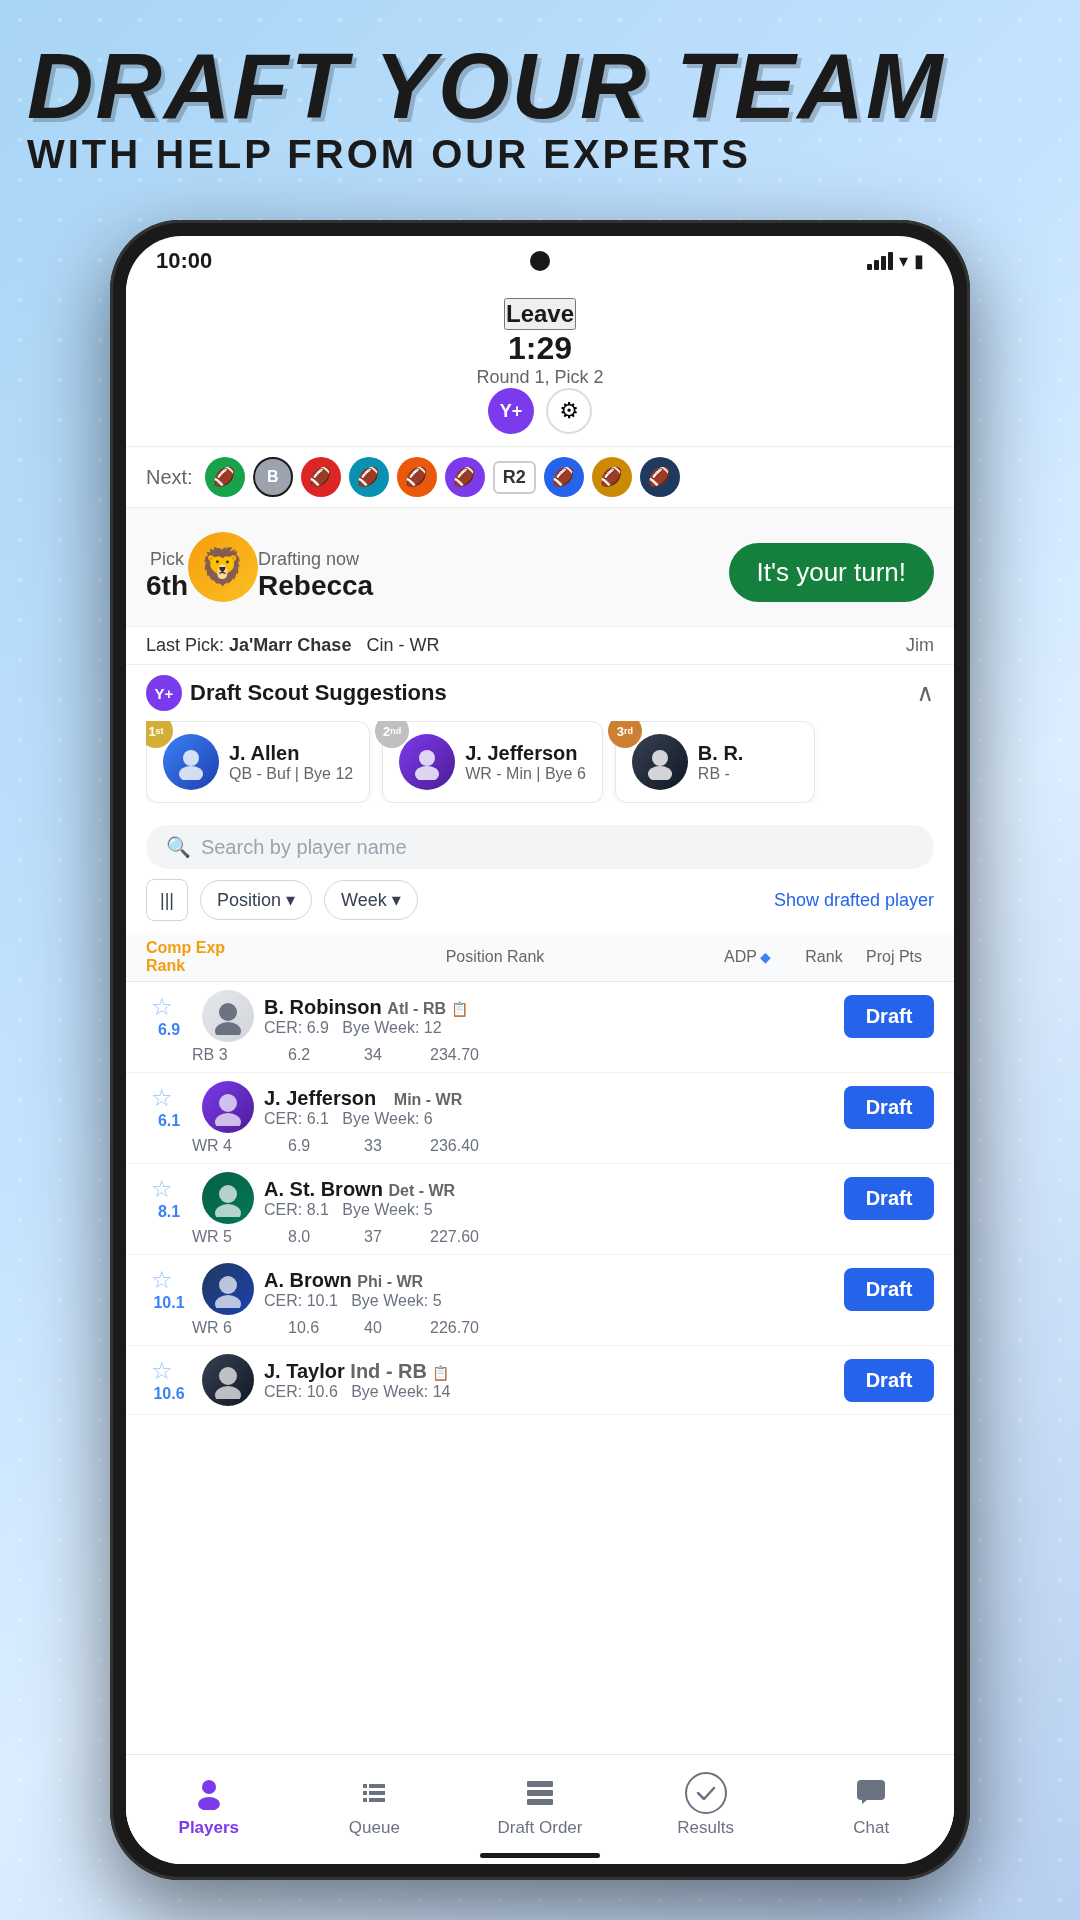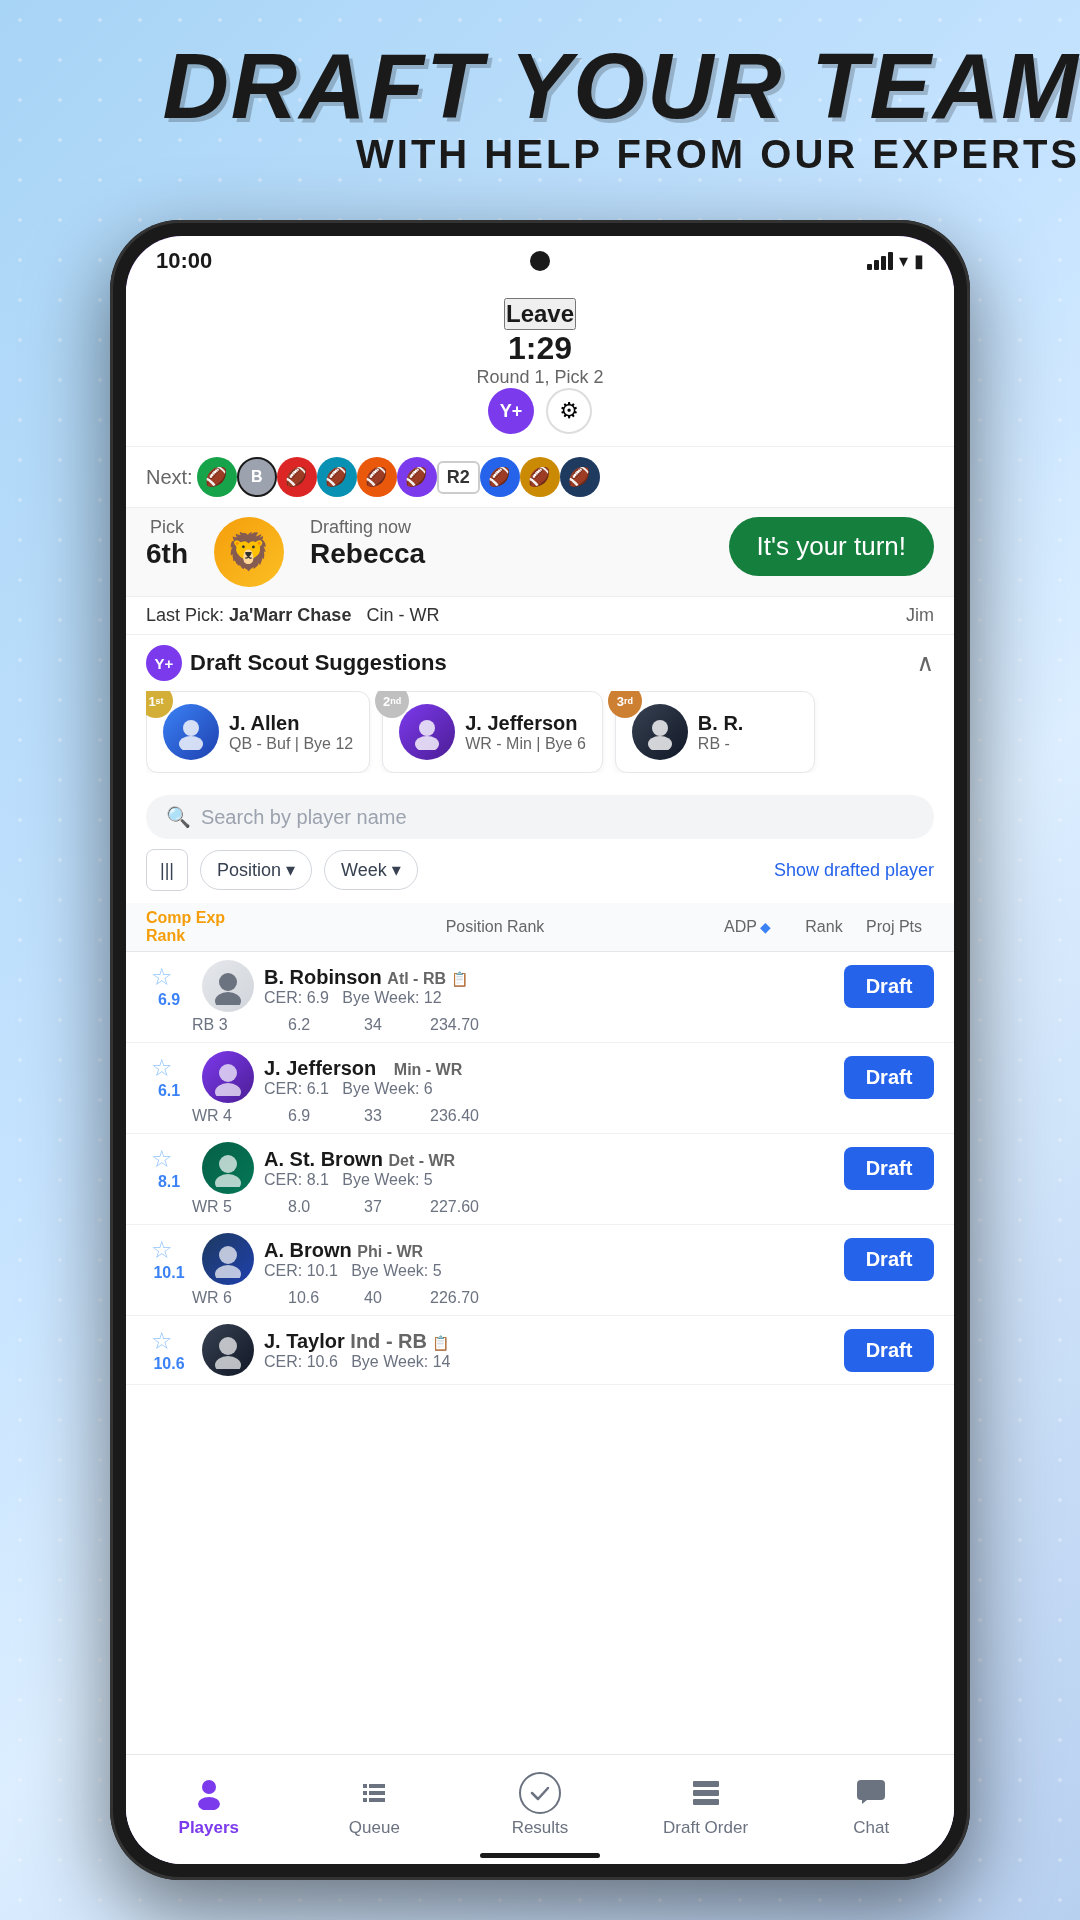--- a/index.html
+++ b/index.html
@@ -19,21 +19,21 @@
       background-image: radial-gradient(circle, rgba(255,255,255,0.3) 2px, transparent 2px);
       background-size: 40px 40px;
       pointer-events: none;
     }
 
     
     .header-section {
       position: absolute;
       top: 40px;
       left: 0; right: 0;
-      text-align: right;
+      text-align: left;
       z-index: 10;
       padding-left: 27px;
     }
     .header-title {
       font-size: 92px;
       font-weight: 900;
       font-style: italic;
       color: #1a1a1a;
       text-shadow: 4px 4px 0px rgba(0,0,0,0.2);
       letter-spacing: 2px;
@@ -186,20 +186,21 @@
       justify-content: center;
       font-size: 22px;
     }
 
     
     .draft-order-row {
       display: flex;
       align-items: center;
       padding: 10px 20px;
       background: #fff;
+      gap: 8px;
       overflow-x: hidden;
     }
     .next-label {
       font-size: 20px;
       color: #666;
       margin-right: 4px;
       white-space: nowrap;
     }
     .helmet {
       width: 44px;
@@ -218,26 +219,26 @@
       padding: 4px 8px;
       font-size: 18px;
       font-weight: 700;
       color: #333;
       flex-shrink: 0;
     }
 
     
     .drafting-section {
       display: flex;
-      align-items: flex-start;
-      padding: 9px 20px;
+      align-items: flex-end;
+      padding: 24px 20px;
       background: #f9f9f9;
       border-top: 1px solid #eee;
       border-bottom: 1px solid #eee;
-      gap: 26px;
+      gap: 0;
     }
     .pick-info {
       text-align: center;
     }
     .pick-label {
       font-size: 18px;
       color: #666;
     }
     .pick-number {
       font-size: 28px;
@@ -979,38 +980,38 @@
               <rect x="10" y="6" width="16" height="4" fill="#6b7280"></rect>
               <rect x="4" y="13" width="4" height="4" fill="#6b7280"></rect>
               <rect x="10" y="13" width="16" height="4" fill="#6b7280"></rect>
               <rect x="4" y="20" width="4" height="4" fill="#6b7280"></rect>
               <rect x="10" y="20" width="16" height="4" fill="#6b7280"></rect>
             </svg>
           </div>
           <span class="nav-label">Queue</span>
         </div>
         <div class="nav-item">
-          <div style="width:42px;height:42px;display:flex;align-items:center;justify-content:center;border:2px solid #6b7280;border-radius:50%;">
-            <svg width="22" height="22" viewBox="0 0 22 22" fill="none">
-              <path d="M3 11 L9 17 L19 6" stroke="#6b7280" stroke-width="2.5" stroke-linecap="round" stroke-linejoin="round"></path>
-            </svg>
-          </div>
-          <span class="nav-label">Results</span>
-        </div>
-        <div class="nav-item">
           <div style="width:42px;height:42px;display:flex;align-items:center;justify-content:center;">
             <svg width="30" height="30" viewBox="0 0 30 30" fill="none">
               <rect x="2" y="3" width="26" height="6" rx="1" fill="#6b7280"></rect>
               <rect x="2" y="12" width="26" height="6" rx="1" fill="#6b7280"></rect>
               <rect x="2" y="21" width="26" height="6" rx="1" fill="#6b7280"></rect>
             </svg>
           </div>
           <span class="nav-label">Draft Order</span>
         </div>
         <div class="nav-item">
+          <div style="width:42px;height:42px;display:flex;align-items:center;justify-content:center;border:2px solid #6b7280;border-radius:50%;">
+            <svg width="22" height="22" viewBox="0 0 22 22" fill="none">
+              <path d="M3 11 L9 17 L19 6" stroke="#6b7280" stroke-width="2.5" stroke-linecap="round" stroke-linejoin="round"></path>
+            </svg>
+          </div>
+          <span class="nav-label">Results</span>
+        </div>
+        <div class="nav-item">
           <div style="width:42px;height:42px;display:flex;align-items:center;justify-content:center;">
             <svg width="34" height="34" viewBox="0 0 34 34" fill="none">
               <rect x="3" y="4" width="28" height="20" rx="4" fill="#6b7280"></rect>
               <path d="M8 28 L13 24 L8 24 Z" fill="#6b7280"></path>
             </svg>
           </div>
           <span class="nav-label">Chat</span>
         </div>
         <div class="home-indicator"></div>
       </div>

